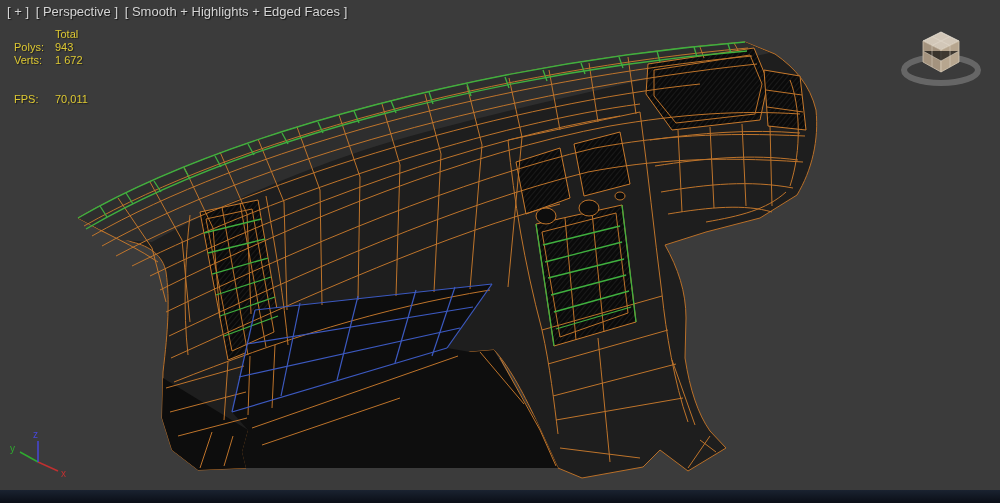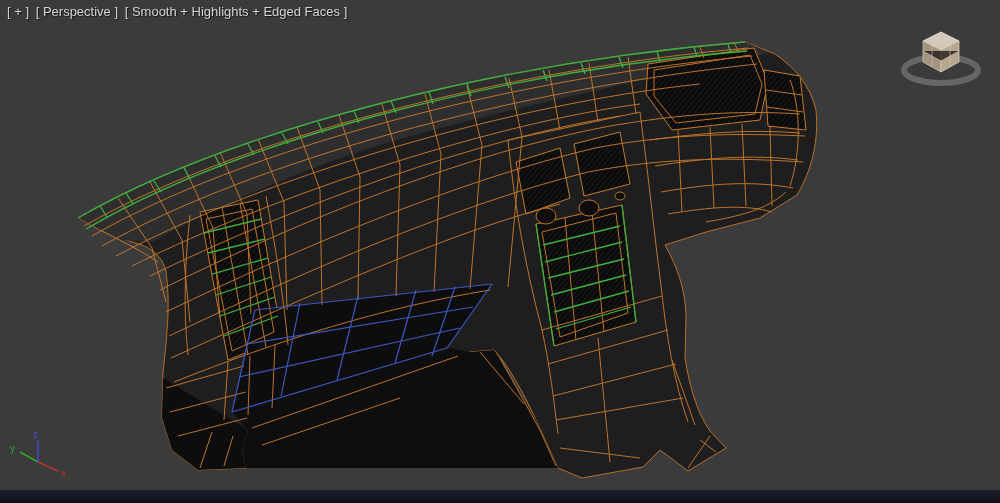--- a/index.html
+++ b/index.html
@@ -221,15 +221,33 @@
       </g>
     </g>
   </svg>
 
   <div class="vp-label">
     <span>[ + ]</span>
     <span>[ Perspective ]</span>
     <span>[ Smooth + Highlights + Edged Faces ]</span>
   </div>
 
+  <div class="stats">
+    <div class="stat-row">
+      <span class="stat-label"></span>
+      <span class="stat-val">Total</span>
+    </div>
+    <div class="stat-row">
+      <span class="stat-label">Polys:</span>
+      <span class="stat-val">943</span>
+    </div>
+    <div class="stat-row">
+      <span class="stat-label">Verts:</span>
+      <span class="stat-val">1 672</span>
+    </div>
+    <div class="stat-row fps-row">
+      <span class="stat-label">FPS:</span>
+      <span class="stat-val">70,011</span>
+    </div>
+  </div>
 
   <div class="bottom-strip"></div>
 </div>
 
 </body></html>

